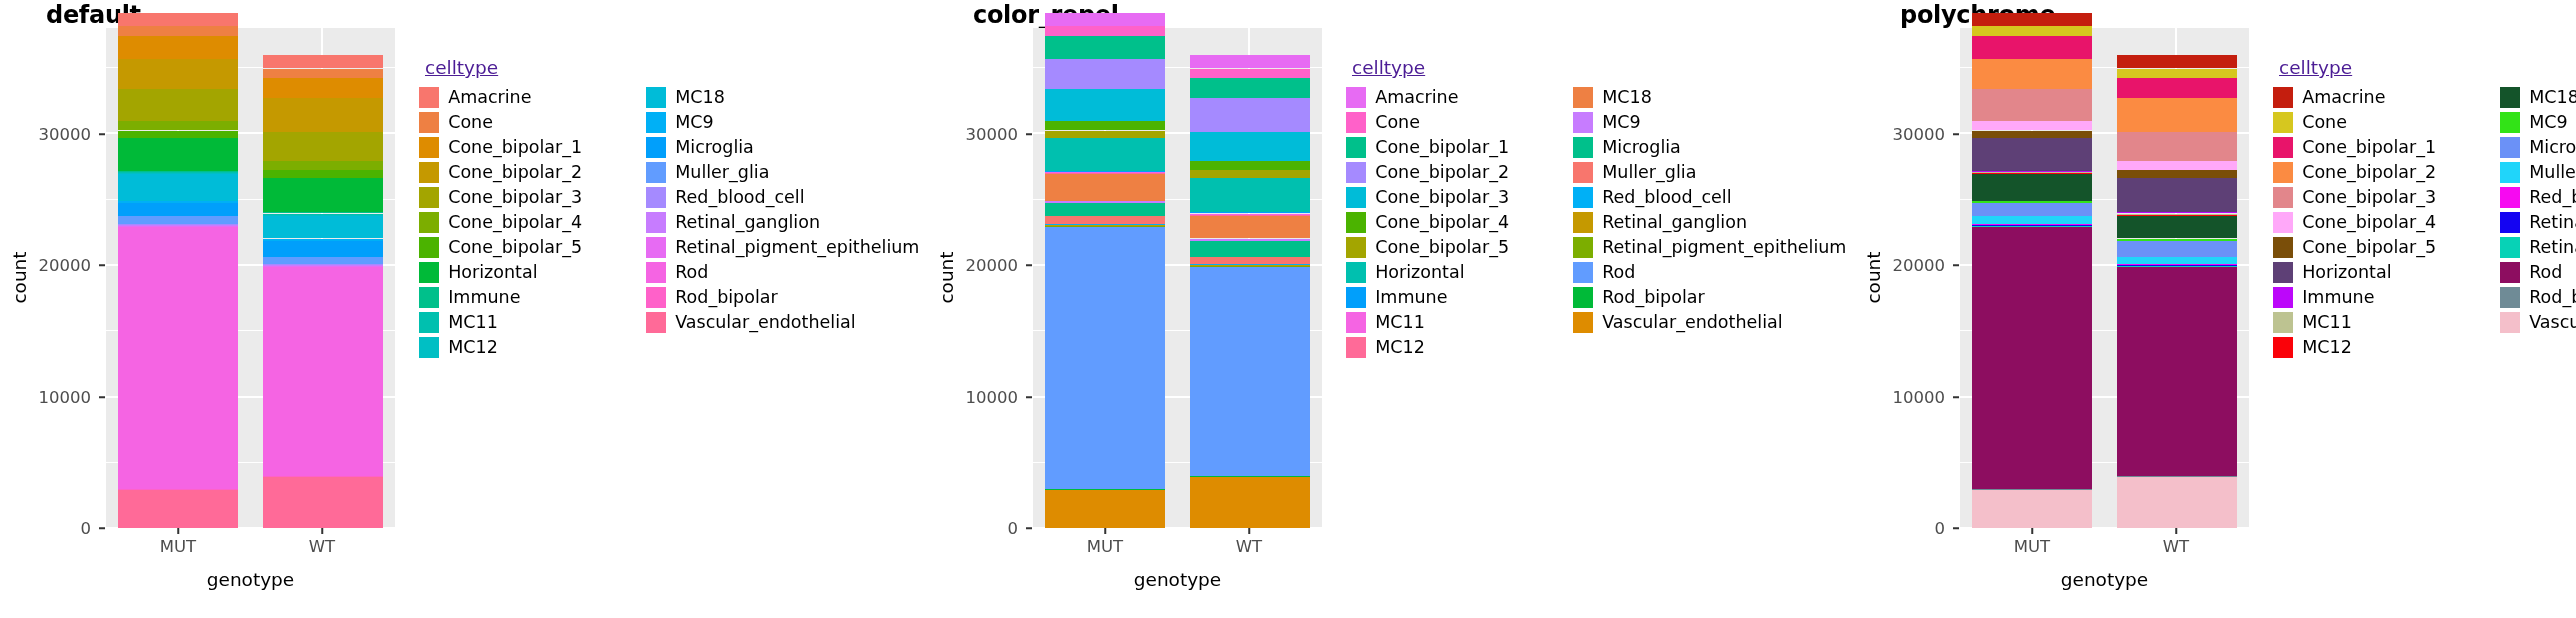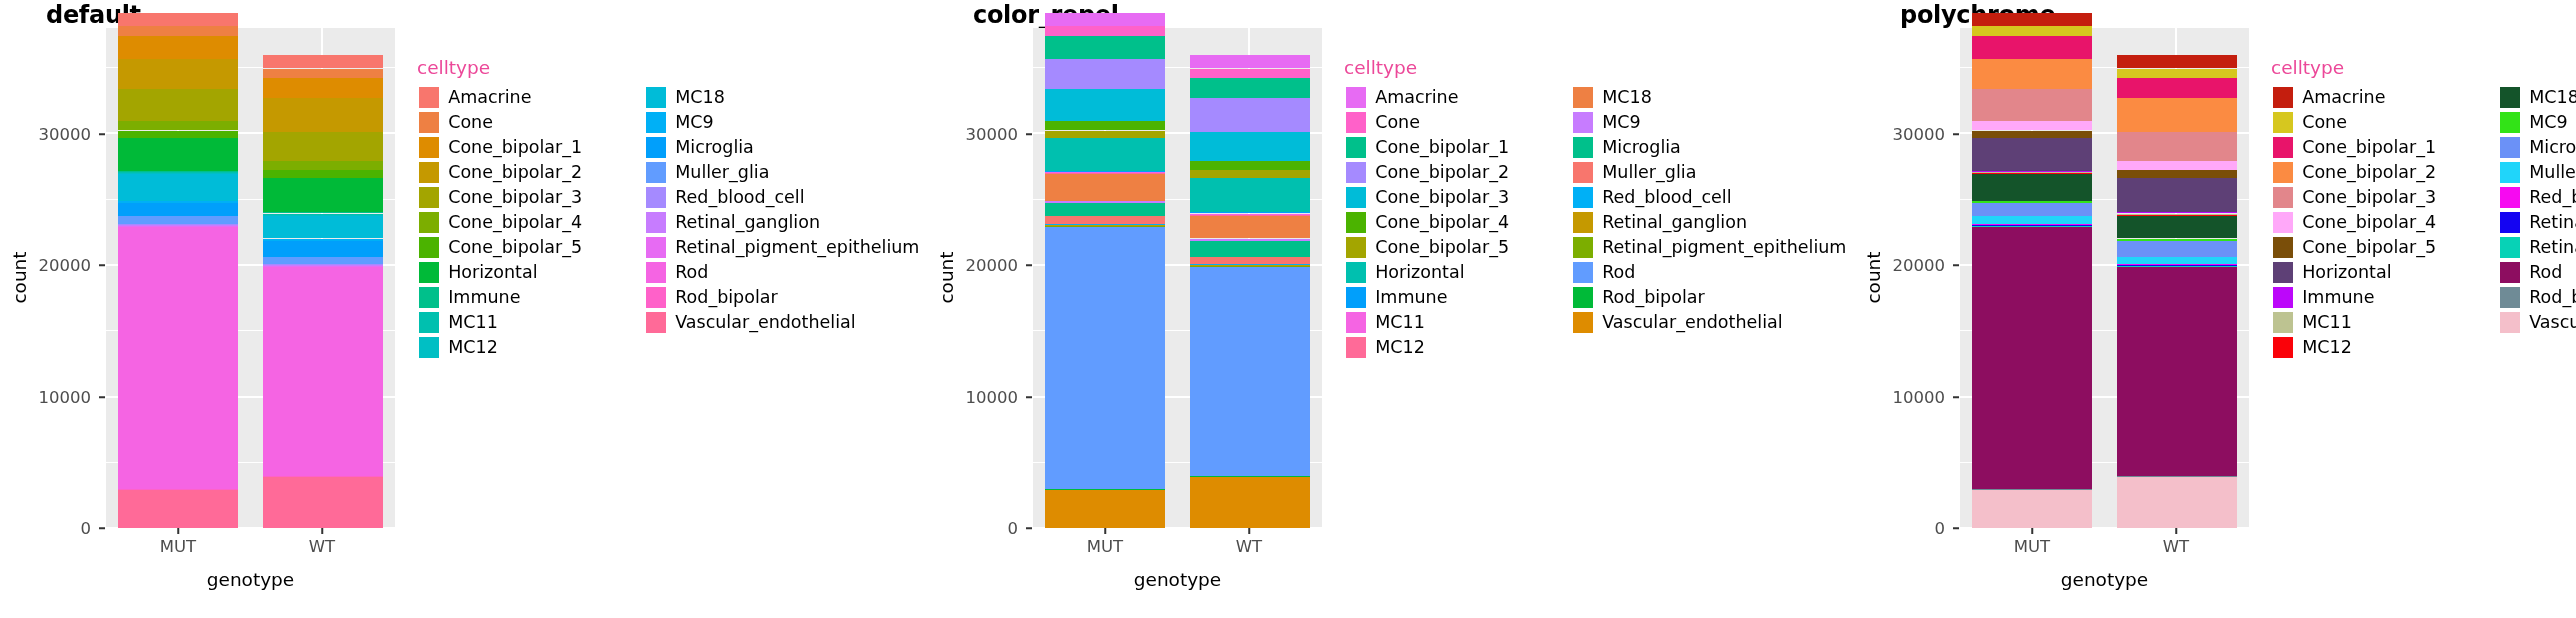--- a/index.html
+++ b/index.html
@@ -57,22 +57,22 @@
   .grid-major{position:absolute;left:0;width:100%;height:2.1px;background:#ffffff;}
   .grid-minor{position:absolute;left:0;width:100%;height:1px;background:#ffffff;}
   .vgrid-major{position:absolute;top:0;height:100%;width:2.1px;background:#ffffff;}
 
   .bar{position:absolute;bottom:0;}
   .seg{position:absolute;left:0;width:100%;}
 
   
   .legend{position:absolute;}
   .legend-title{
-    position:absolute;top:0;left:0;
-    font-size:18.5px;color:#ec4899;white-space:nowrap;
+    position:absolute;top:0;left:8px;
+    font-size:18.5px;color:#4c1d95;white-space:nowrap;text-decoration:underline;
   }
   .legend-cols{position:absolute;top:28px;left:0;display:flex;}
   .legend-col{display:flex;flex-direction:column;}
   .legend-item{display:flex;align-items:center;height:25px;}
   .legend-key{
     width:24px;height:24px;flex:0 0 auto;background:#ffffff;
     display:flex;align-items:center;justify-content:center;
   }
   .legend-swatch{width:20.6px;height:20.6px;}
   .legend-label{

